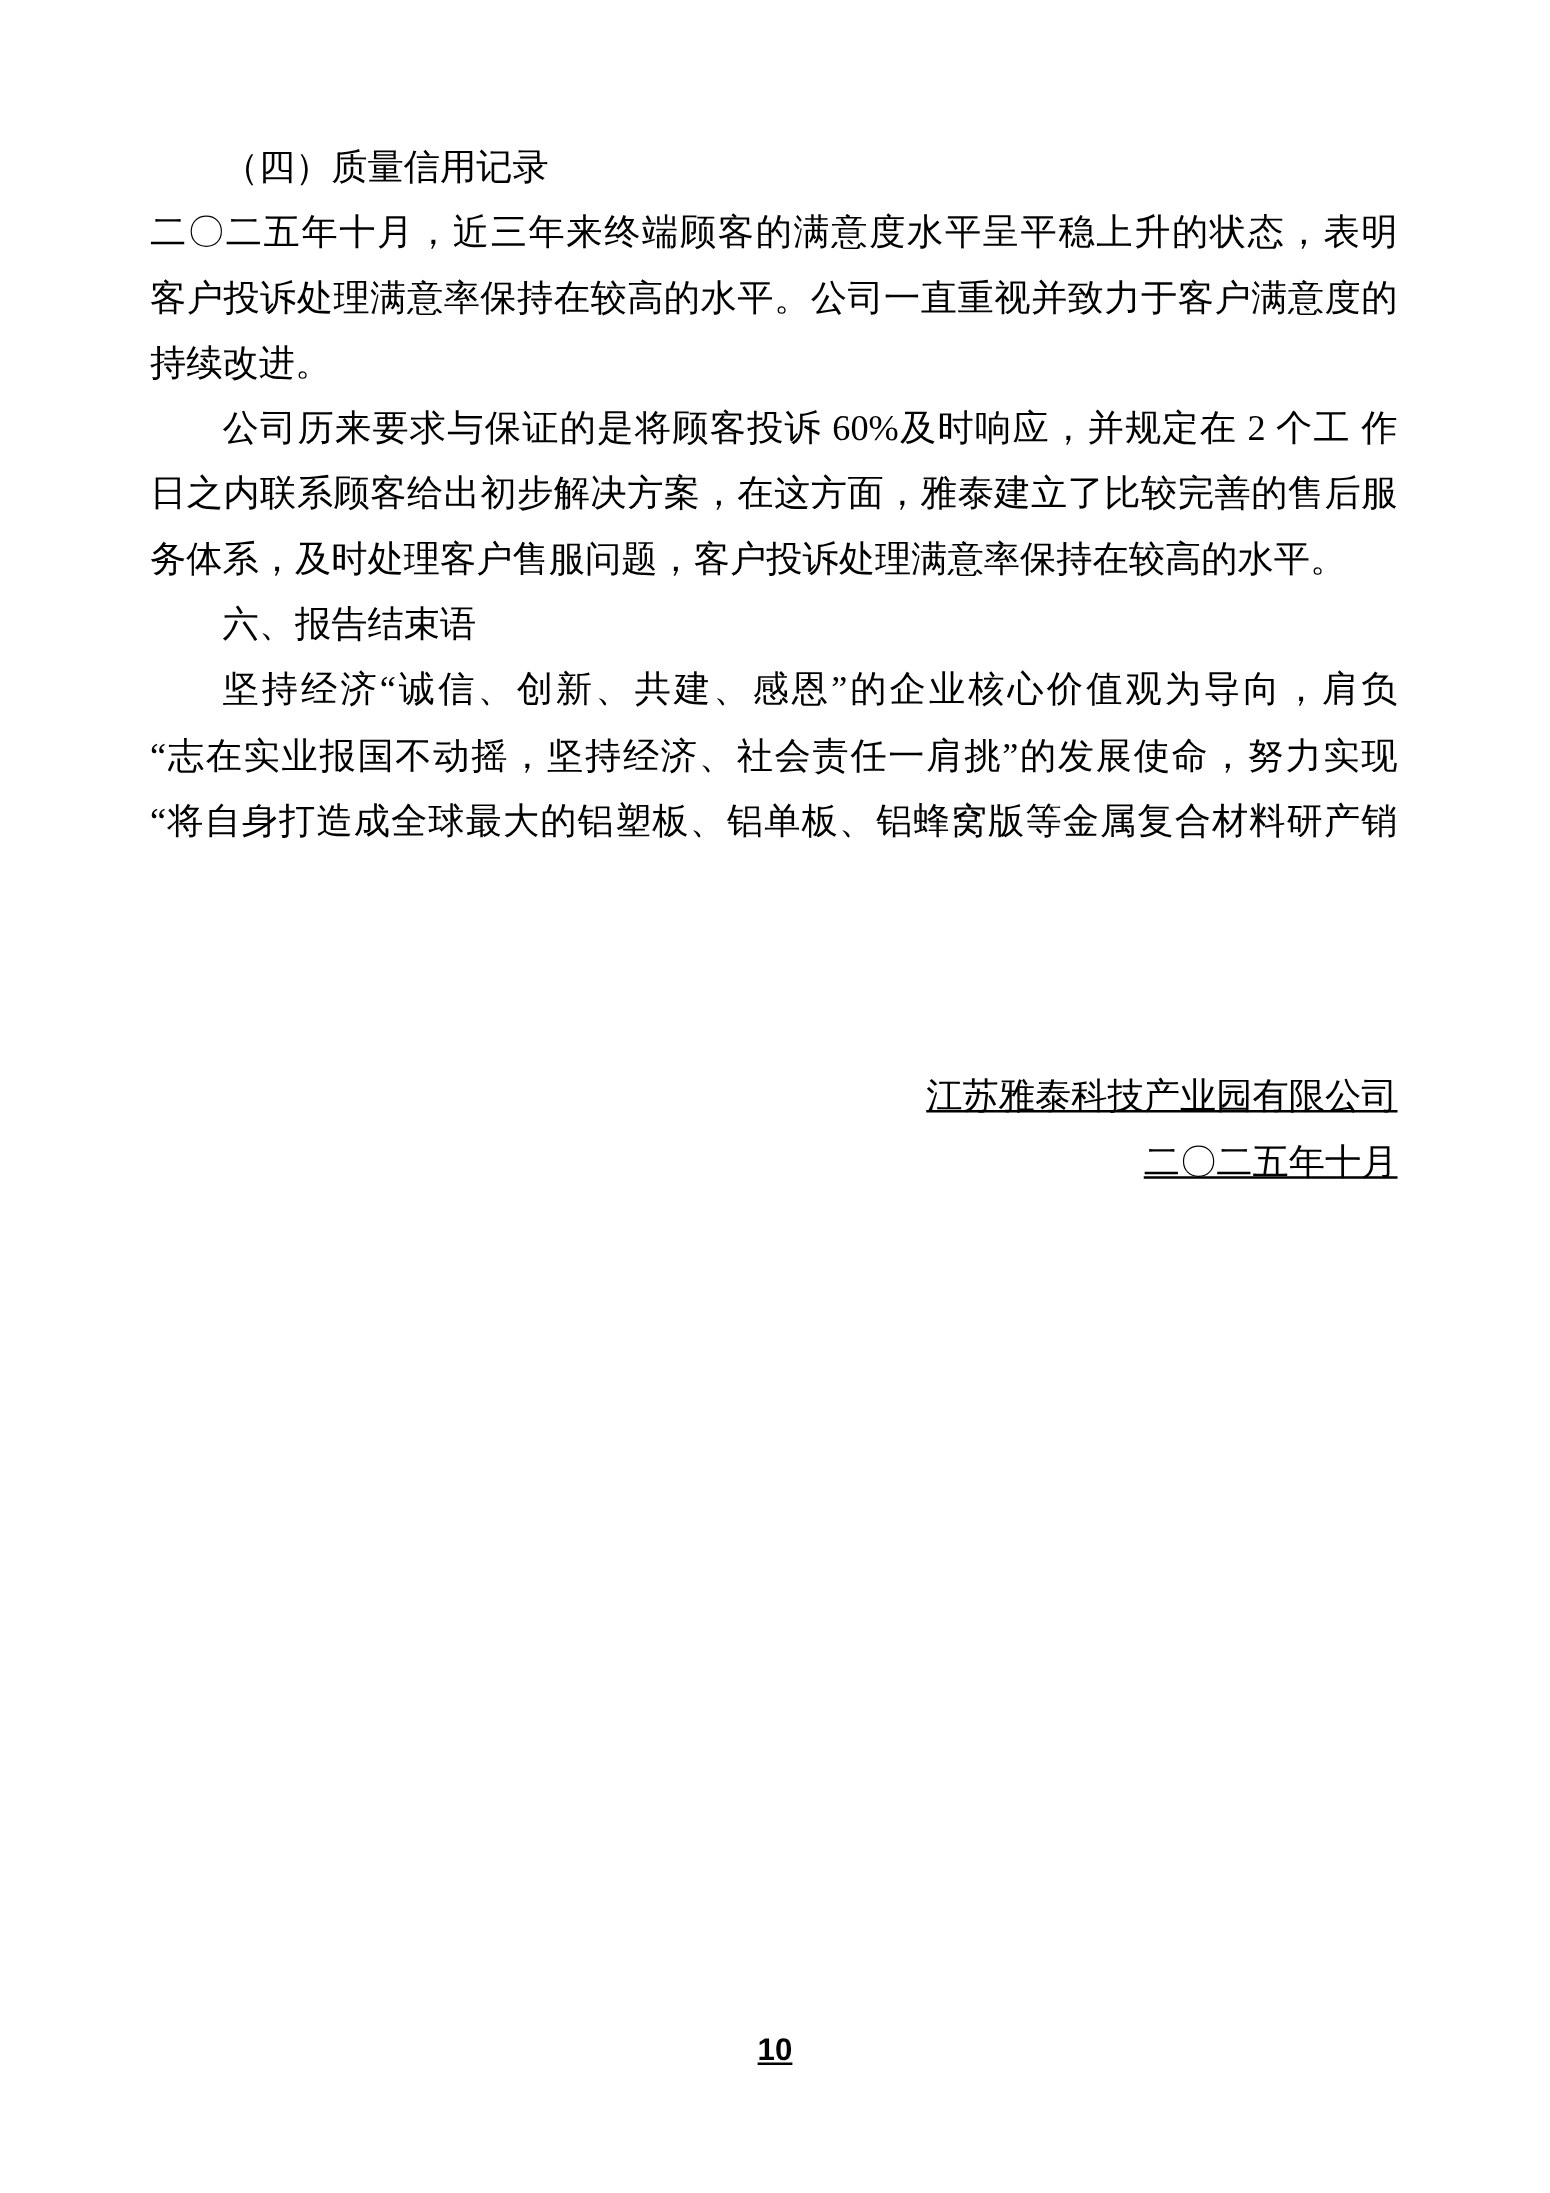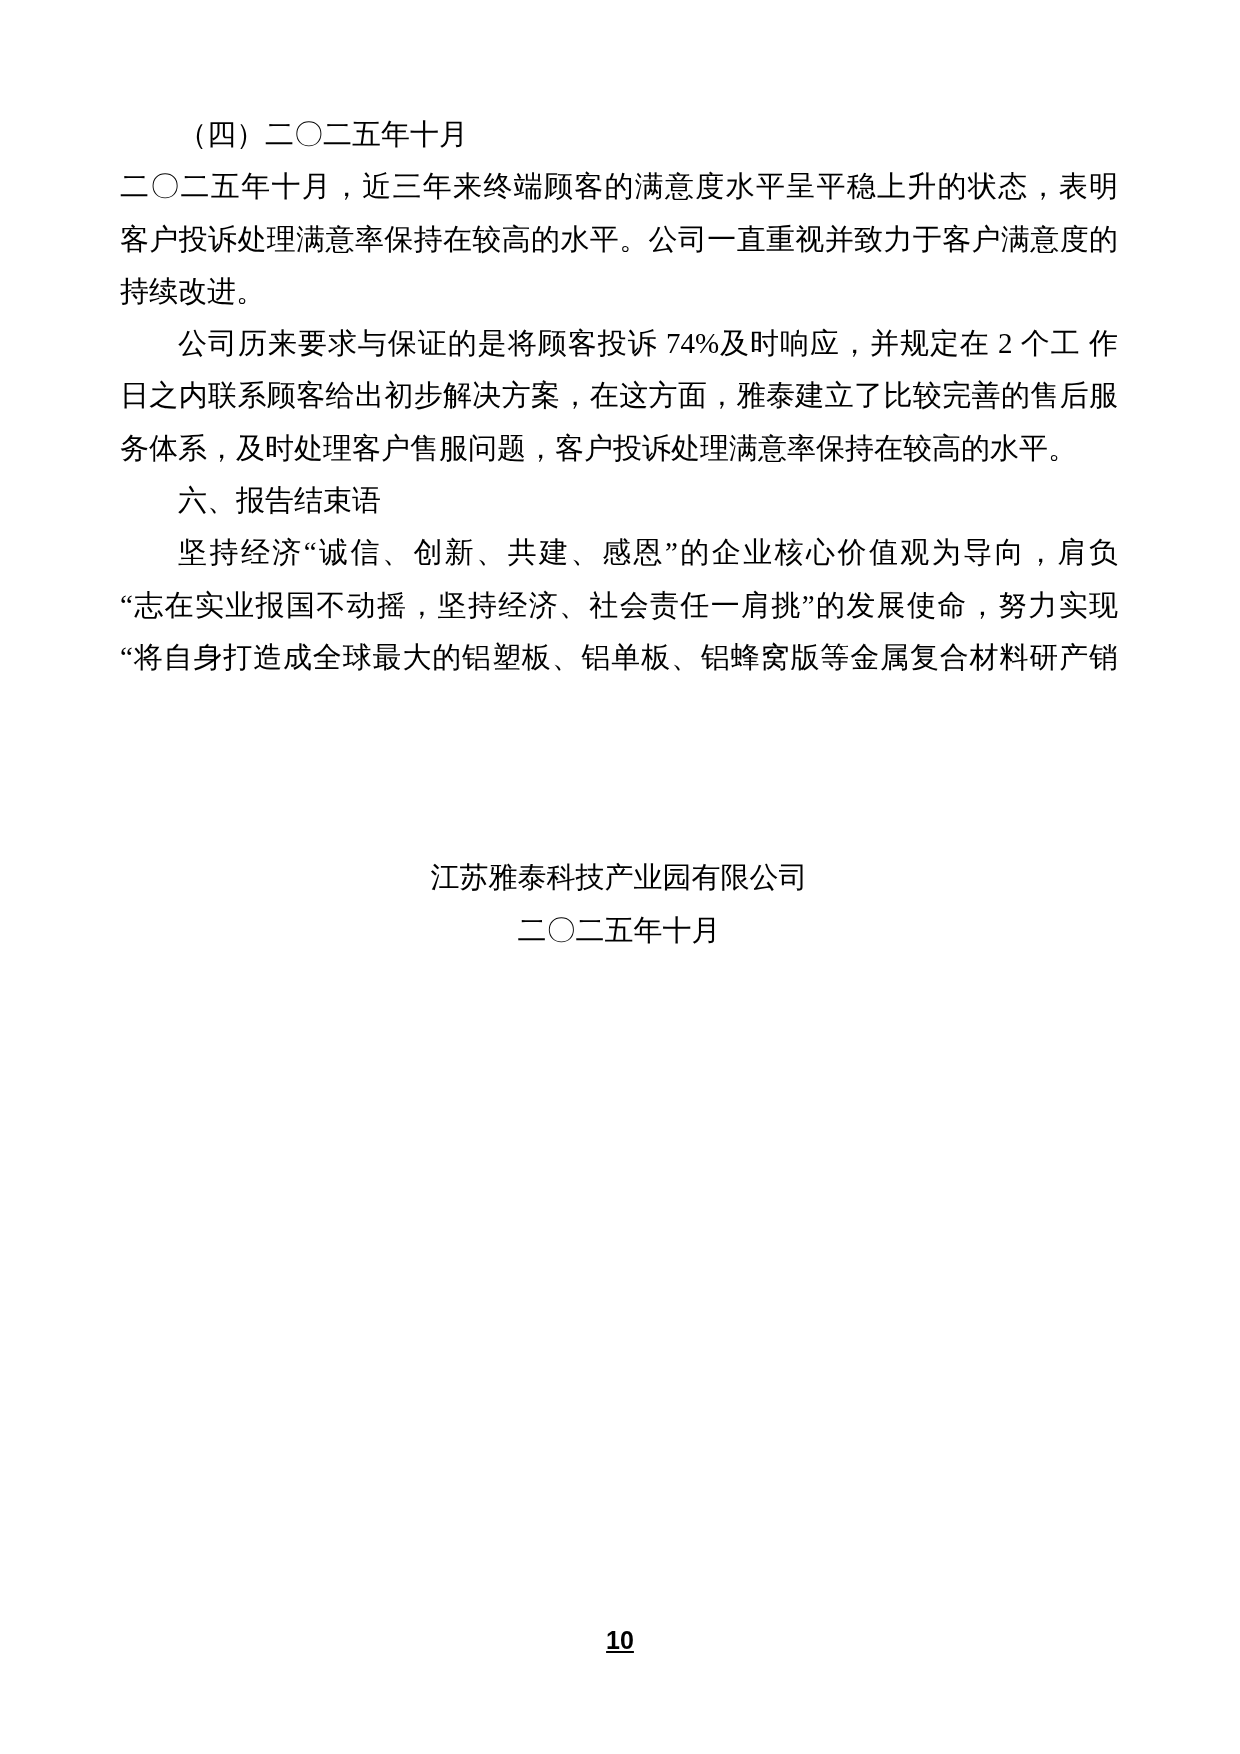--- a/index.html
+++ b/index.html
@@ -36,49 +36,50 @@
   }
   
   .indent {
     padding-left: 58px;
   }
   .heading {
     text-align: left;
   }
   .signature {
     margin-top: 168px;
-    text-align: center;
+    text-align: right;
+    text-decoration: underline;
   }
   .footer {
     position: absolute;
     left: 0;
     top: 1626px;
     width: 1240px;
     text-align: center;
     font-family: "Liberation Sans", sans-serif;
     font-weight: 700;
     font-size: 25px;
     line-height: 28px;
     color: #000000;
     text-decoration: underline;
   }
 </style>
 </head>
 <body>
 
 <div class="page">
   <div class="content" id="content">
-      <div class="line heading indent">（四）二〇二五年十月</div>
+      <div class="line heading indent">（四）质量信用记录</div>
       <div class="paragraph">
         <div class="line para-line full">二〇二五年十月，近三年来终端顾客的满意度水平呈平稳上升的状态，表明</div>
         <div class="line para-line full">客户投诉处理满意率保持在较高的水平。公司一直重视并致力于客户满意度的</div>
         <div class="line para-line">持续改进。</div>
       </div>
       <div class="paragraph">
-        <div class="line para-line indent full">公司历来要求与保证的是将顾客投诉 74%及时响应，并规定在 2 个工 作</div>
+        <div class="line para-line indent full">公司历来要求与保证的是将顾客投诉 60%及时响应，并规定在 2 个工 作</div>
         <div class="line para-line full">日之内联系顾客给出初步解决方案，在这方面，雅泰建立了比较完善的售后服</div>
         <div class="line para-line">务体系，及时处理客户售服问题，客户投诉处理满意率保持在较高的水平。</div>
       </div>
       <div class="line heading indent">六、报告结束语</div>
       <div class="paragraph">
         <div class="line para-line indent full">坚持经济“诚信、创新、共建、感恩”的企业核心价值观为导向，肩负</div>
         <div class="line para-line full">“志在实业报国不动摇，坚持经济、社会责任一肩挑”的发展使命，努力实现</div>
         <div class="line para-line full">“将自身打造成全球最大的铝塑板、铝单板、铝蜂窝版等金属复合材料研产销</div>
       </div>
       <div class="signature">

